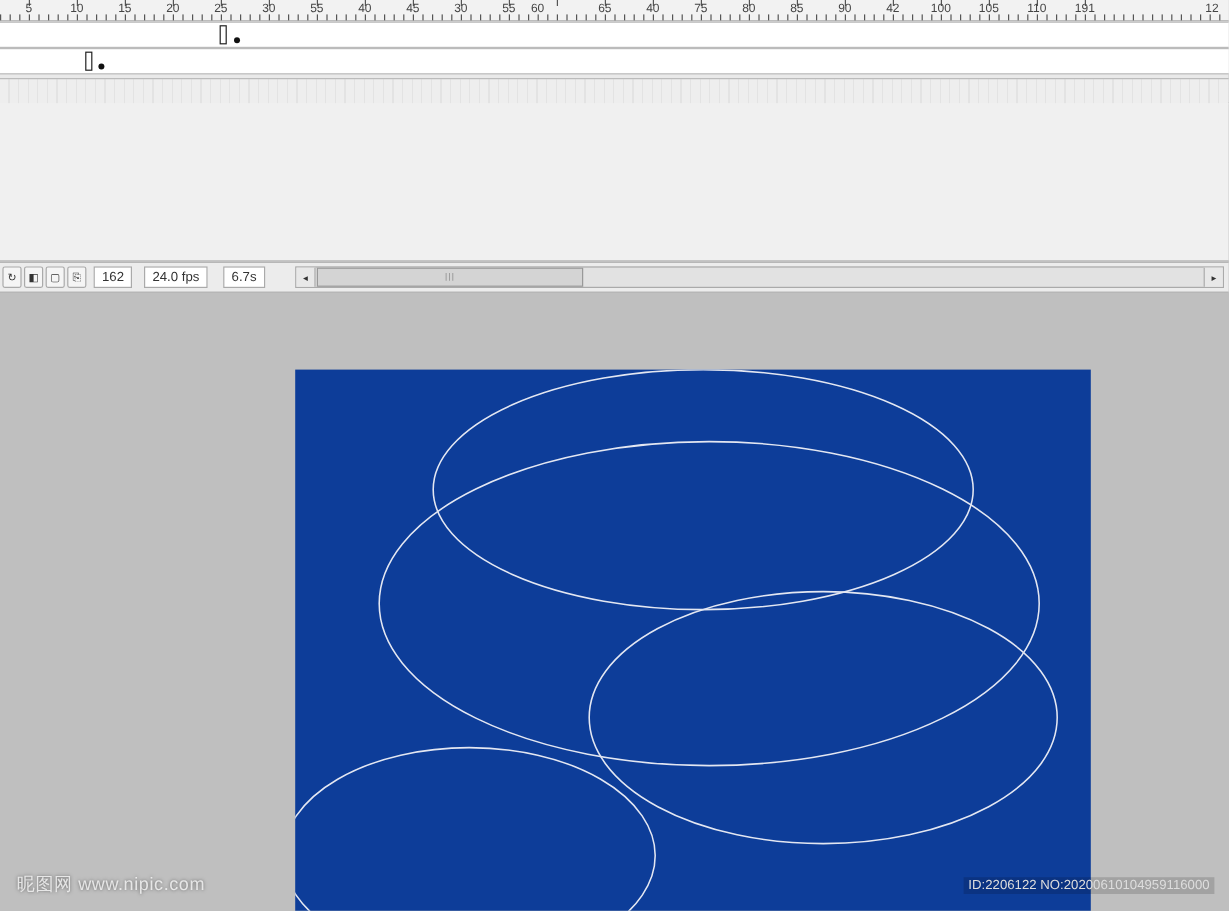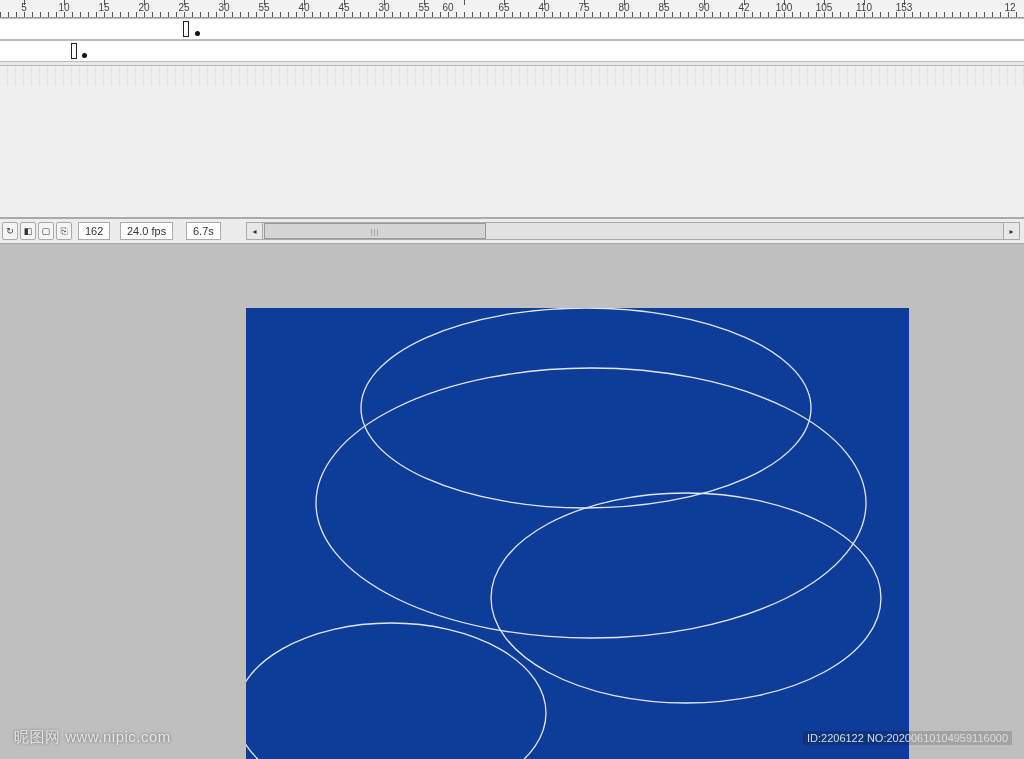--- a/index.html
+++ b/index.html
@@ -97,21 +97,21 @@
       <div class="ruler-num" style="left: 704px;">90</div>
       <div class="ruler-tick major" style="left: 744px;"></div>
       <div class="ruler-num" style="left: 744px;">42</div>
       <div class="ruler-tick major" style="left: 784px;"></div>
       <div class="ruler-num" style="left: 784px;">100</div>
       <div class="ruler-tick major" style="left: 824px;"></div>
       <div class="ruler-num" style="left: 824px;">105</div>
       <div class="ruler-tick major" style="left: 864px;"></div>
       <div class="ruler-num" style="left: 864px;">110</div>
       <div class="ruler-tick major" style="left: 904px;"></div>
-      <div class="ruler-num" style="left: 904px;">153</div>
+      <div class="ruler-num" style="left: 904px;">191</div>
       <div class="ruler-num" style="left: 1010px;">12</div>
       <div class="ruler-tick" style="left: 0px; top: 12px; height: 5px;"></div>
       <div class="ruler-tick" style="left: 8px; top: 12px; height: 5px;"></div>
       <div class="ruler-tick" style="left: 16px; top: 12px; height: 5px;"></div>
       <div class="ruler-tick" style="left: 24px; top: 12px; height: 5px;"></div>
       <div class="ruler-tick" style="left: 32px; top: 12px; height: 5px;"></div>
       <div class="ruler-tick" style="left: 40px; top: 12px; height: 5px;"></div>
       <div class="ruler-tick" style="left: 48px; top: 12px; height: 5px;"></div>
       <div class="ruler-tick" style="left: 56px; top: 12px; height: 5px;"></div>
       <div class="ruler-tick" style="left: 64px; top: 12px; height: 5px;"></div>

